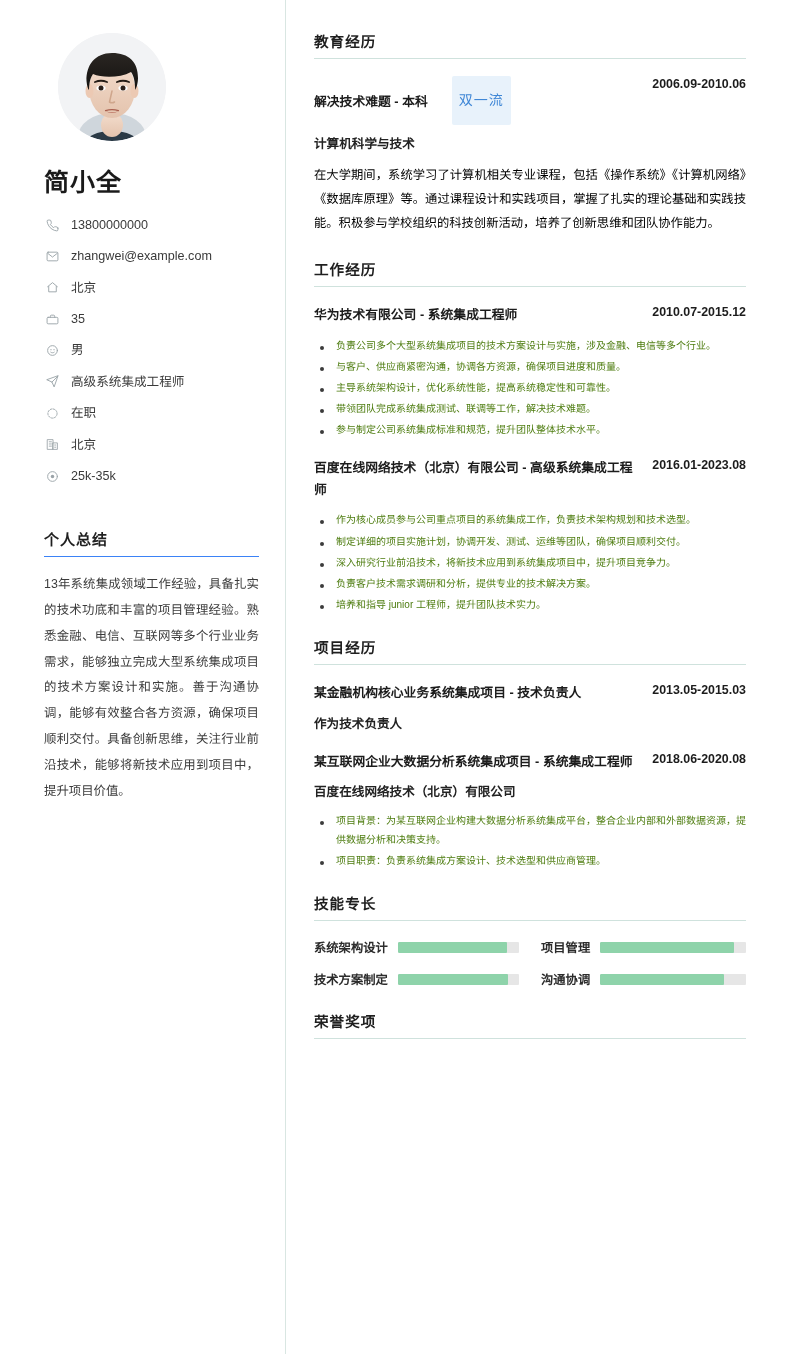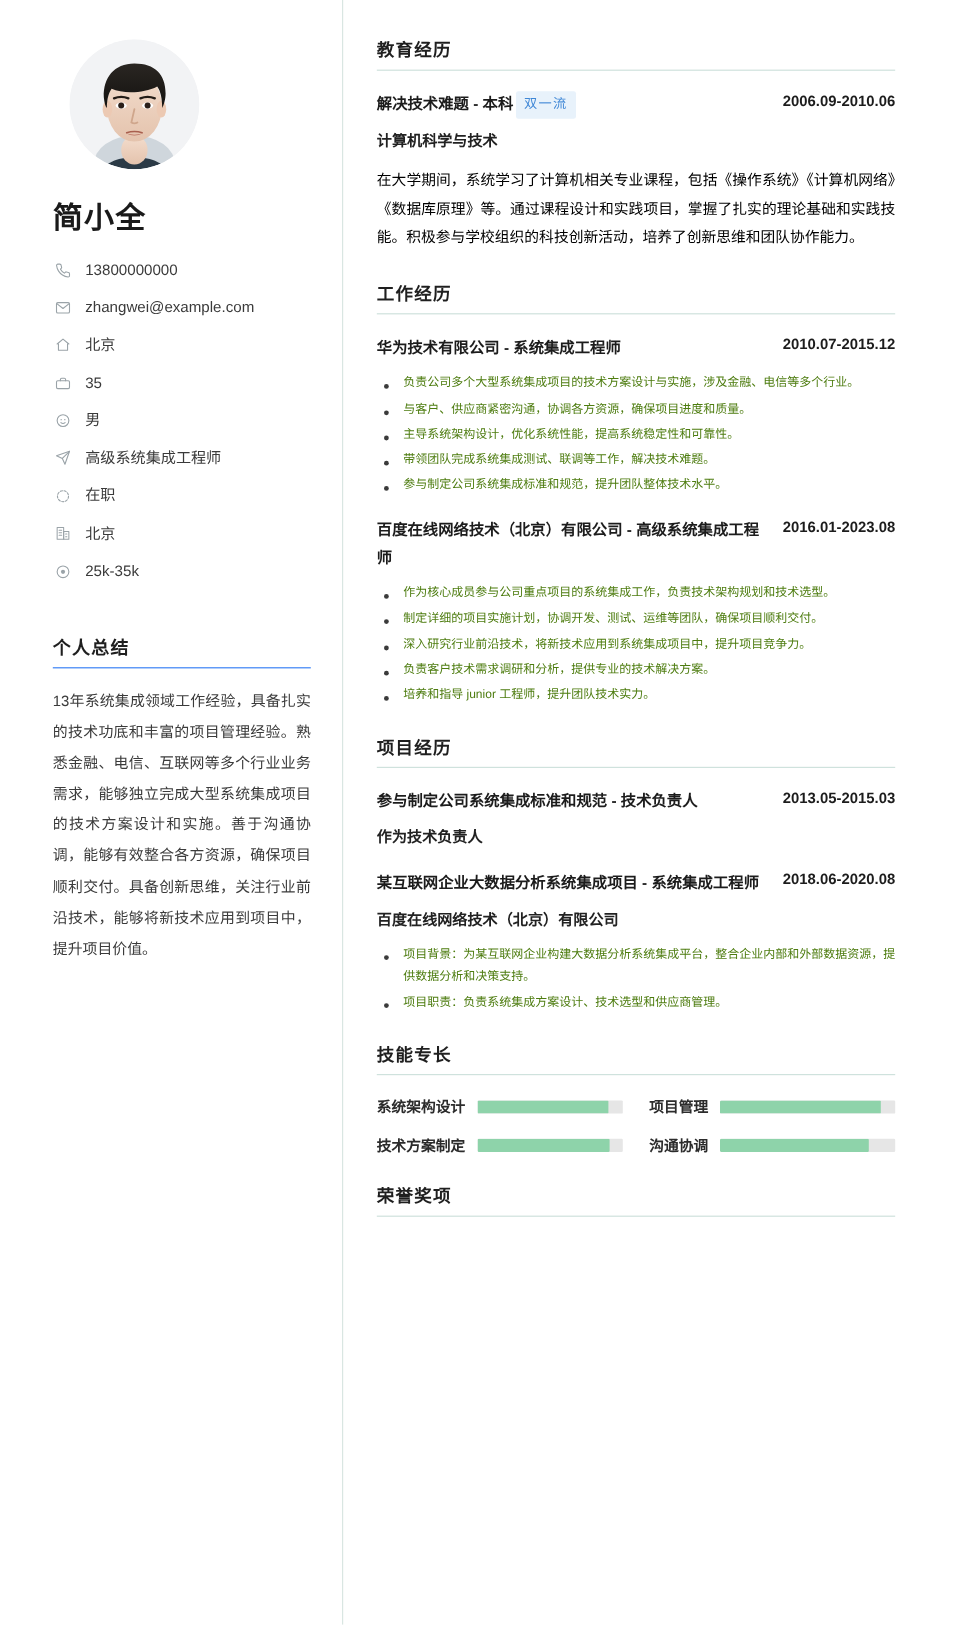--- a/index.html
+++ b/index.html
@@ -123,27 +123,27 @@
   .entry-date {
     font-size: 12.4px;
     font-weight: bold;
     color: #1c1c1c;
     white-space: nowrap;
     flex: 0 0 auto;
     padding-top: 1px;
   }
   .tag-badge {
     display: inline-block;
-    font-size: 11px;
+    font-size: 14px;
     font-weight: normal;
     color: #3f87d6;
     background: #e8f2fb;
-    padding: 2px 7px;
+    padding: 12px 7px;
     border-radius: 2px;
-    margin-left: 2px;
+    margin-left: 24px;
     vertical-align: 1px;
     letter-spacing: 1px;
   }
   .entry-sub {
     font-size: 12.6px;
     font-weight: bold;
     color: #222;
     margin-top: 10px;
     line-height: 1.5;
   }
@@ -398,21 +398,21 @@
           <li>培养和指导 junior 工程师，提升团队技术实力。</li>
         </ul>
       </div>
     </section>
 
     <section class="section">
       <div class="section-title">项目经历</div>
 
       <div class="entry">
         <div class="entry-head">
-          <div class="entry-title">参与制定公司系统集成标准和规范 - 技术负责人</div>
+          <div class="entry-title">某金融机构核心业务系统集成项目 - 技术负责人</div>
           <div class="entry-date">2013.05-2015.03</div>
         </div>
         <div class="entry-sub">作为技术负责人</div>
       </div>
 
       <div class="entry">
         <div class="entry-head">
           <div class="entry-title">某互联网企业大数据分析系统集成项目 - 系统集成工程师</div>
           <div class="entry-date">2018.06-2020.08</div>
         </div>

